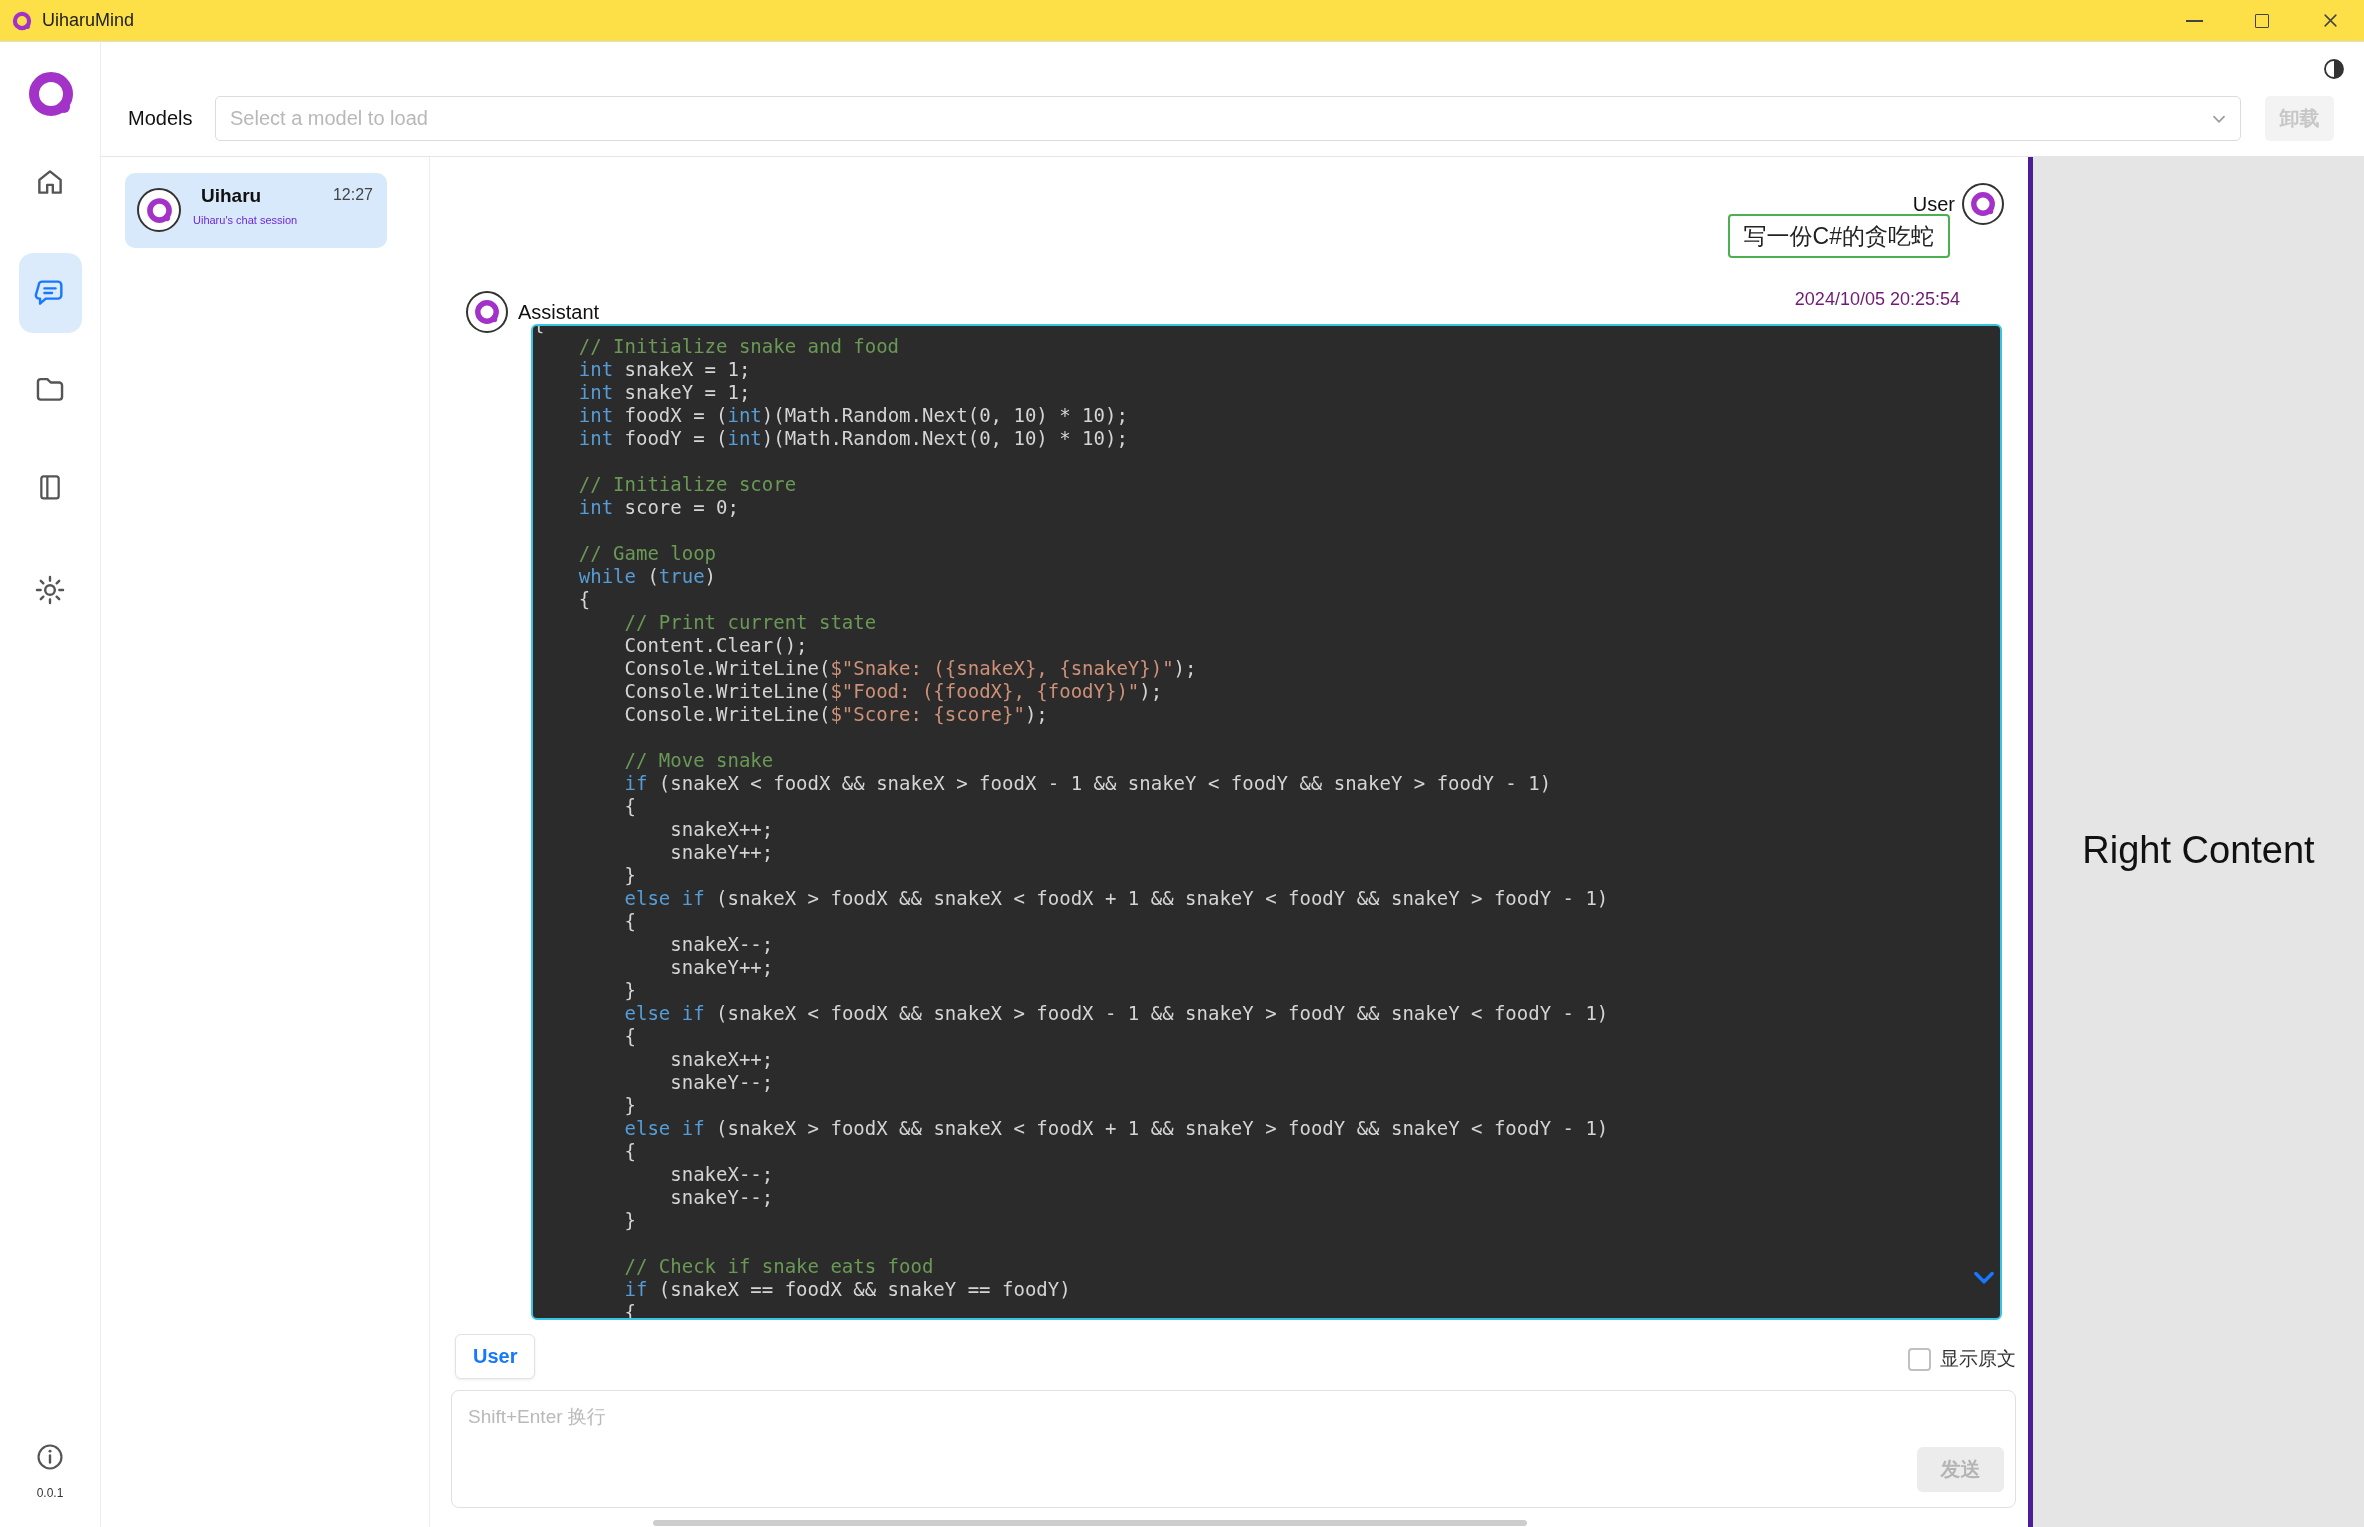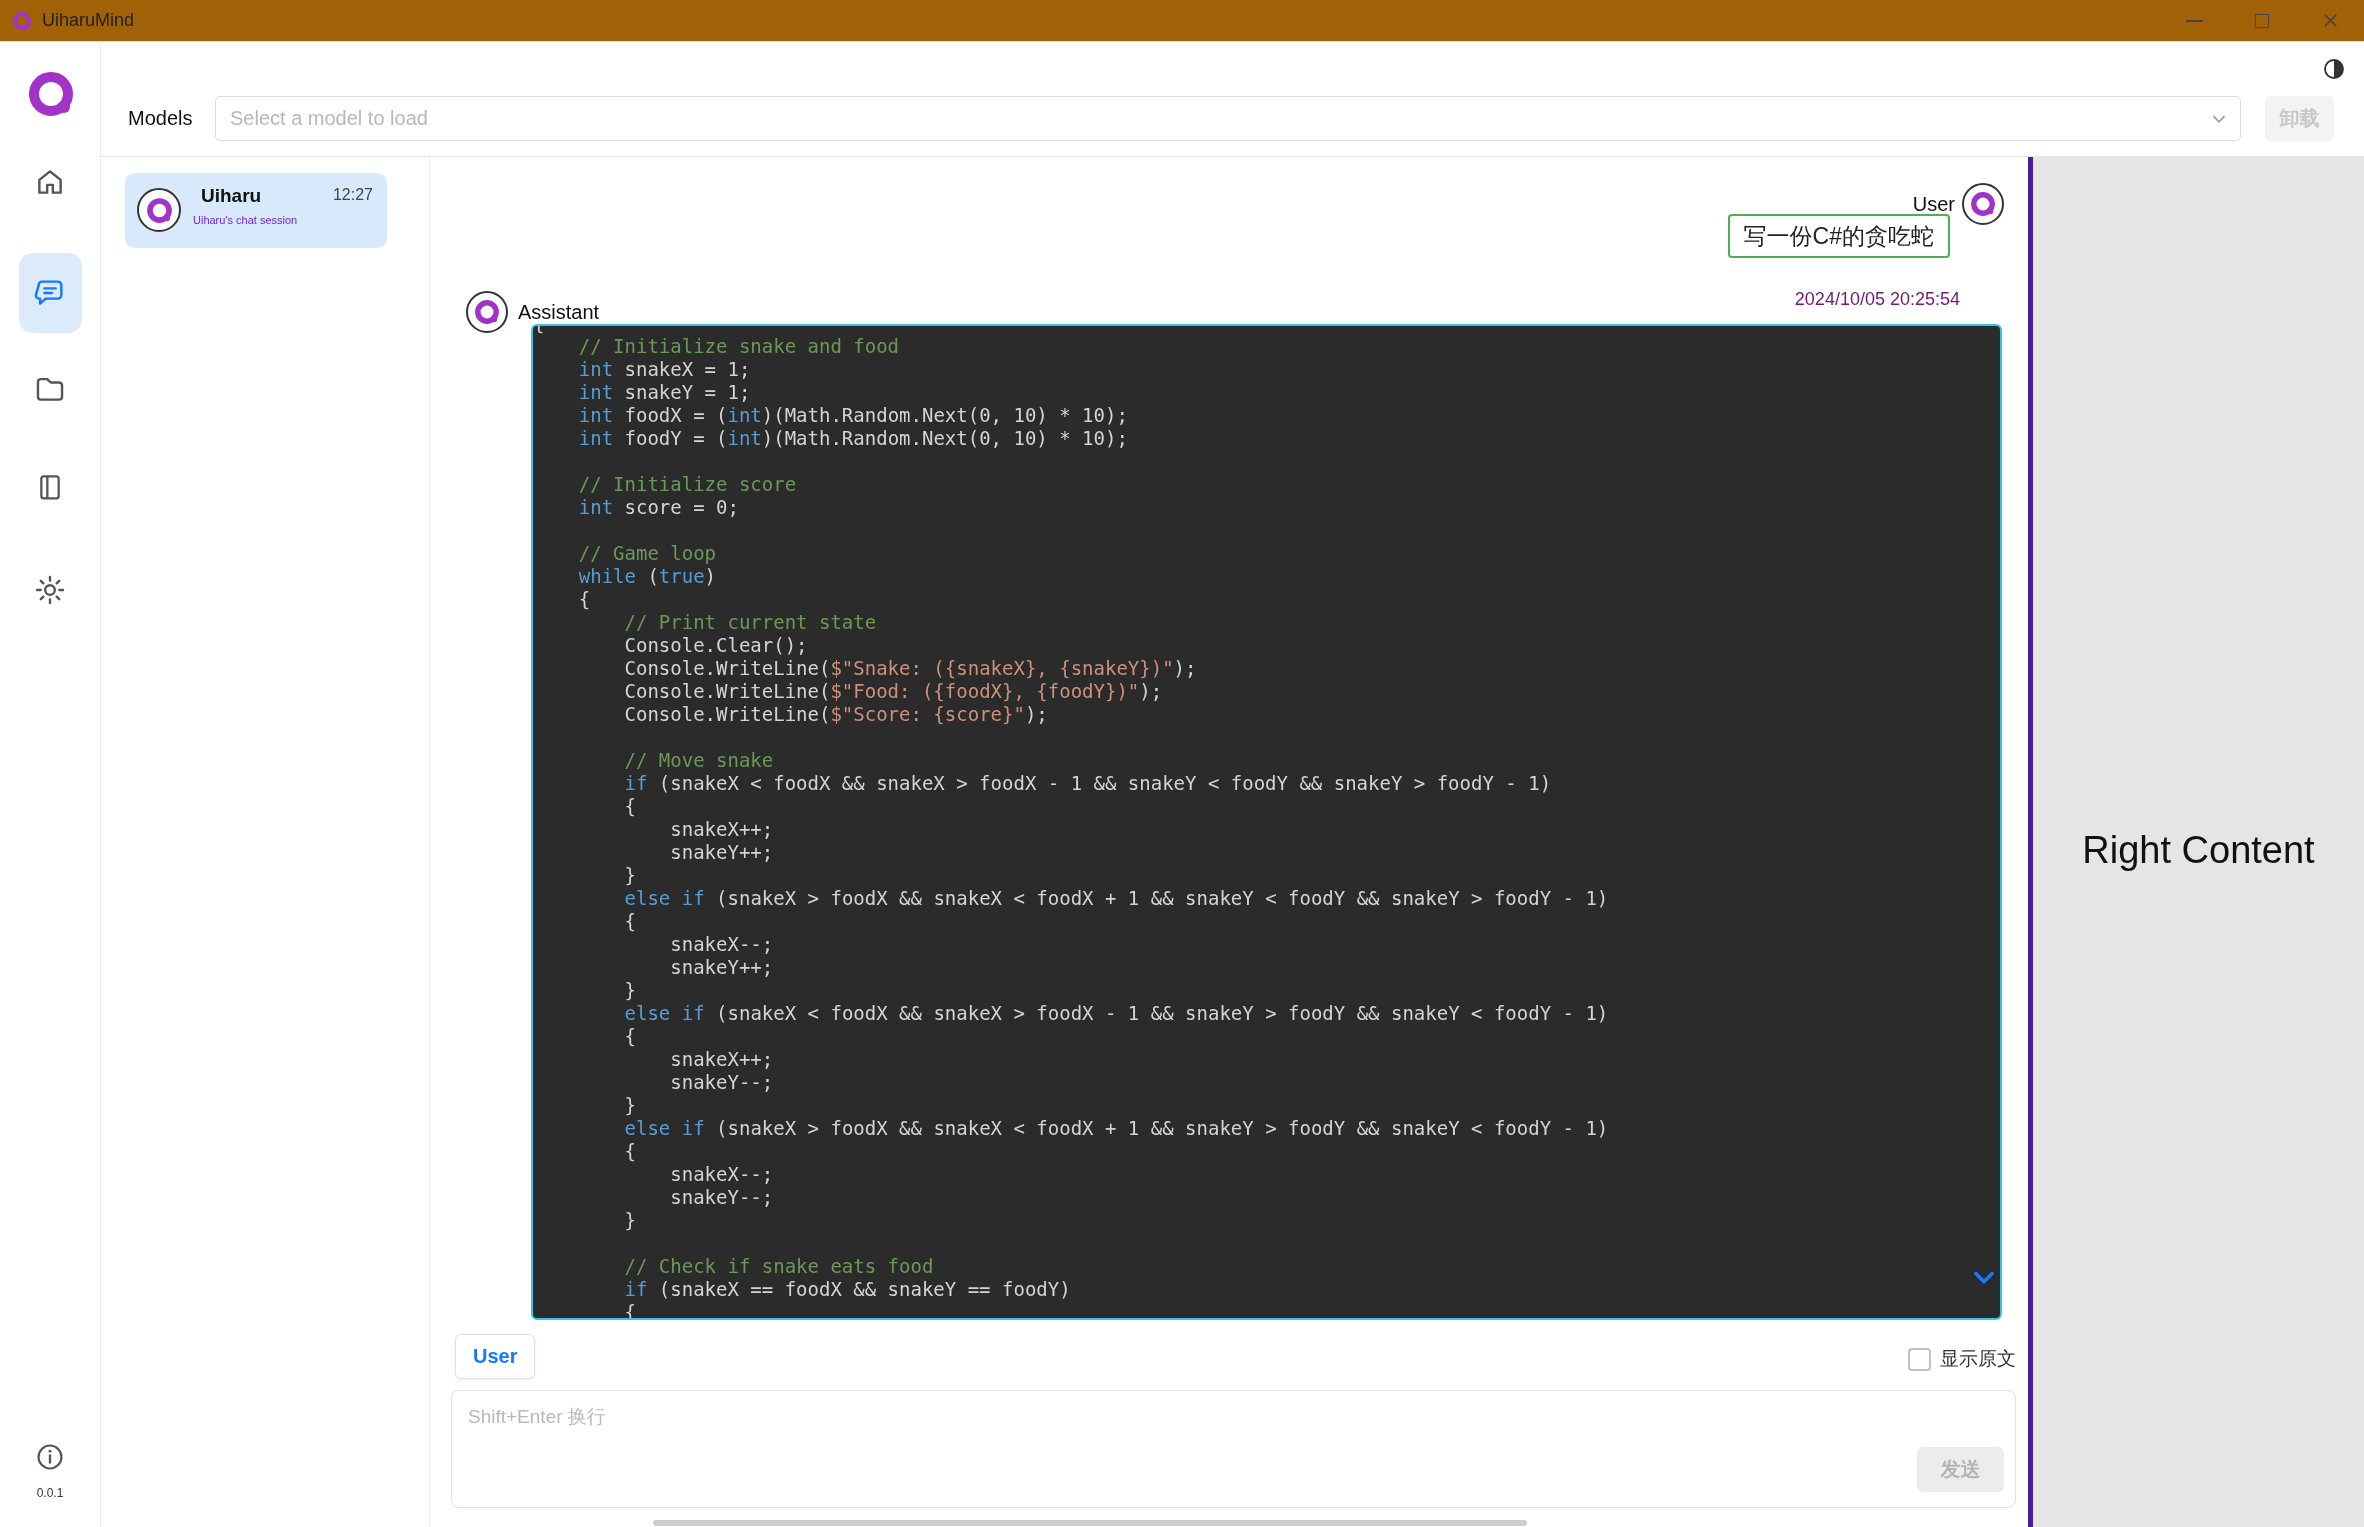--- a/index.html
+++ b/index.html
@@ -1,21 +1,21 @@
 <!DOCTYPE html>
 <html><head>
 <meta charset="utf-8">
 <style>
   * { margin:0; padding:0; box-sizing:border-box; }
   html,body { width:2364px; height:1527px; overflow:hidden; background:#fff;
               font-family:"Liberation Sans", sans-serif; color:#1a1a1a; }
 
   
   .titlebar { position:absolute; left:0; top:0; width:2364px; height:42px;
-              background:#a16207; border-bottom:1px solid #dedede;
+              background:#fde047; border-bottom:1px solid #dedede;
               display:flex; align-items:center; }
   .titlebar .app-icon { margin-left:12px; display:flex; }
   .titlebar .app-title { margin-left:10px; font-size:18px; color:#222; }
   .win-controls { margin-left:auto; display:flex; height:42px; }
   .win-btn { width:68px; height:42px; display:flex; align-items:center; justify-content:center; }
   .min-glyph { width:17px; height:2px; background:#444; }
   .max-glyph { width:14px; height:14px; border:1.6px solid #444; border-radius:1px; }
 
   
   .sidebar { position:absolute; left:0; top:42px; width:101px; bottom:0;
@@ -257,21 +257,21 @@
         <div class="code-line"><span class="tok-k">    int</span><span class="tok-p"> foodX = (</span><span class="tok-k">int</span><span class="tok-p">)(Math.Random.Next(0, 10) * 10);</span></div>
         <div class="code-line"><span class="tok-k">    int</span><span class="tok-p"> foodY = (</span><span class="tok-k">int</span><span class="tok-p">)(Math.Random.Next(0, 10) * 10);</span></div>
         <div class="code-line">&nbsp;</div>
         <div class="code-line"><span class="tok-c">    // Initialize score</span></div>
         <div class="code-line"><span class="tok-k">    int</span><span class="tok-p"> score = 0;</span></div>
         <div class="code-line">&nbsp;</div>
         <div class="code-line"><span class="tok-c">    // Game loop</span></div>
         <div class="code-line"><span class="tok-k">    while</span><span class="tok-p"> (</span><span class="tok-k">true</span><span class="tok-p">)</span></div>
         <div class="code-line"><span class="tok-p">    {</span></div>
         <div class="code-line"><span class="tok-c">        // Print current state</span></div>
-        <div class="code-line"><span class="tok-p">        Console.Clear();</span></div>
+        <div class="code-line"><span class="tok-p">        Content.Clear();</span></div>
         <div class="code-line"><span class="tok-p">        Console.WriteLine(</span><span class="tok-s">$"Snake: ({snakeX}, {snakeY})"</span><span class="tok-p">);</span></div>
         <div class="code-line"><span class="tok-p">        Console.WriteLine(</span><span class="tok-s">$"Food: ({foodX}, {foodY})"</span><span class="tok-p">);</span></div>
         <div class="code-line"><span class="tok-p">        Console.WriteLine(</span><span class="tok-s">$"Score: {score}"</span><span class="tok-p">);</span></div>
         <div class="code-line">&nbsp;</div>
         <div class="code-line"><span class="tok-c">        // Move snake</span></div>
         <div class="code-line"><span class="tok-k">        if</span><span class="tok-p"> (snakeX &lt; foodX &amp;&amp; snakeX &gt; foodX - 1 &amp;&amp; snakeY &lt; foodY &amp;&amp; snakeY &gt; foodY - 1)</span></div>
         <div class="code-line"><span class="tok-p">        {</span></div>
         <div class="code-line"><span class="tok-p">            snakeX++;</span></div>
         <div class="code-line"><span class="tok-p">            snakeY++;</span></div>
         <div class="code-line"><span class="tok-p">        }</span></div>

